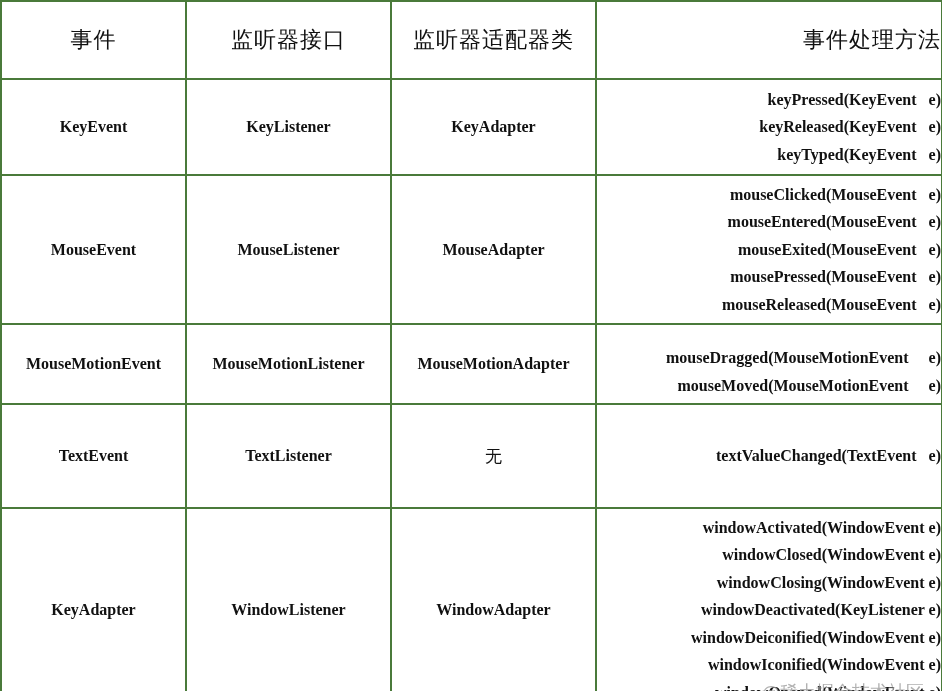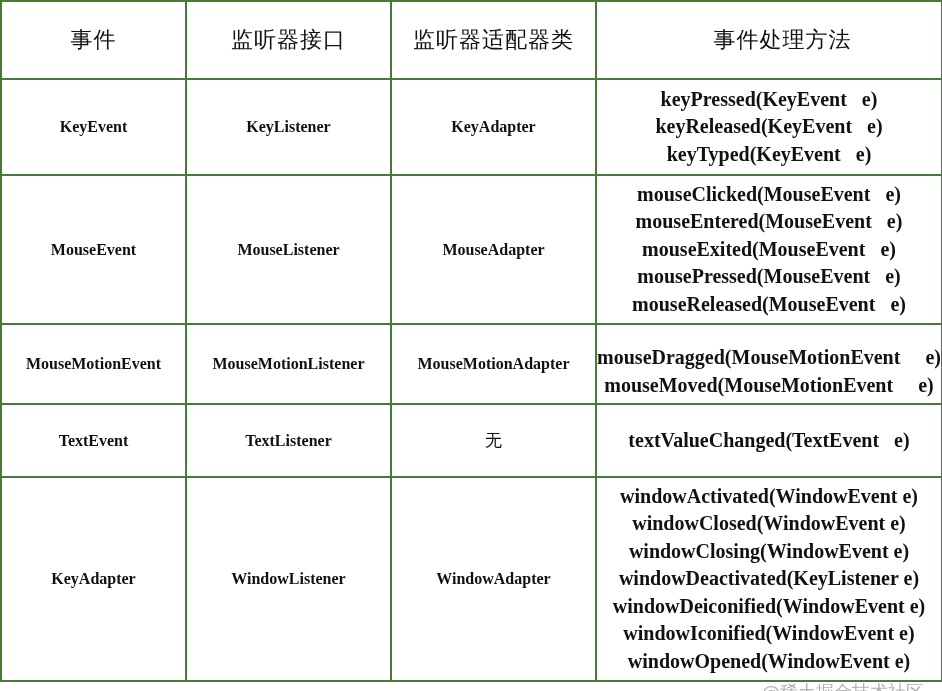--- a/index.html
+++ b/index.html
@@ -20,33 +20,33 @@
   th.hd {
     height: 76px;
     font-family: "DejaVu Sans", sans-serif;
     font-weight: normal;
     font-size: 22px;
     letter-spacing: 1px;
   }
   th.hd.c1 { text-align: center; }
   th.hd.c2 { text-align: center; }
   th.hd.c3 { text-align: center; }
-  th.hd.c4 { text-align: center; padding-left: 27px; font-family: Liberation Mono, monospace; }
+  th.hd.c4 { text-align: right; padding-left: 27px; font-family: Liberation Mono, monospace; }
   td.name {
     text-align: center;
     font-weight: bold;
     font-size: 16px;
     margin-top: 28px;
   }
   td.name.cjk { font-family: "DejaVu Sans", sans-serif; font-weight: normal; font-size: 17px; }
   td.methods {
-    text-align: center;
+    text-align: right;
     padding-left: 11px;
     font-weight: bold;
-    font-size: 20px;
+    font-size: 16px;
   }
   td.methods div { line-height: 27.5px; white-space: pre; }
   .wm {
     position: absolute; left: 762px; top: 680px;
     font-family: "DejaVu Sans", sans-serif;
     font-size: 18px;
     color: rgba(150,150,150,0.75);
     white-space: nowrap;
   }
 </style>
@@ -93,21 +93,21 @@
     </tr>
     <tr style="height:80px">
       <td class="name">MouseMotionEvent</td>
       <td class="name">MouseMotionListener</td>
       <td class="name">MouseMotionAdapter</td>
       <td class="methods" style="vertical-align:top;padding-top:19px;">
         <div>mouseDragged(MouseMotionEvent     e)</div>
         <div>mouseMoved(MouseMotionEvent     e)</div>
       </td>
     </tr>
-    <tr style="height:73px">
+    <tr style="height:104px">
       <td class="name">TextEvent</td>
       <td class="name">TextListener</td>
       <td class="name cjk">无</td>
       <td class="methods">
         <div>textValueChanged(TextEvent   e)</div>
       </td>
     </tr>
     <tr style="height:204px">
       <td class="name">KeyAdapter</td>
       <td class="name">WindowListener</td>

